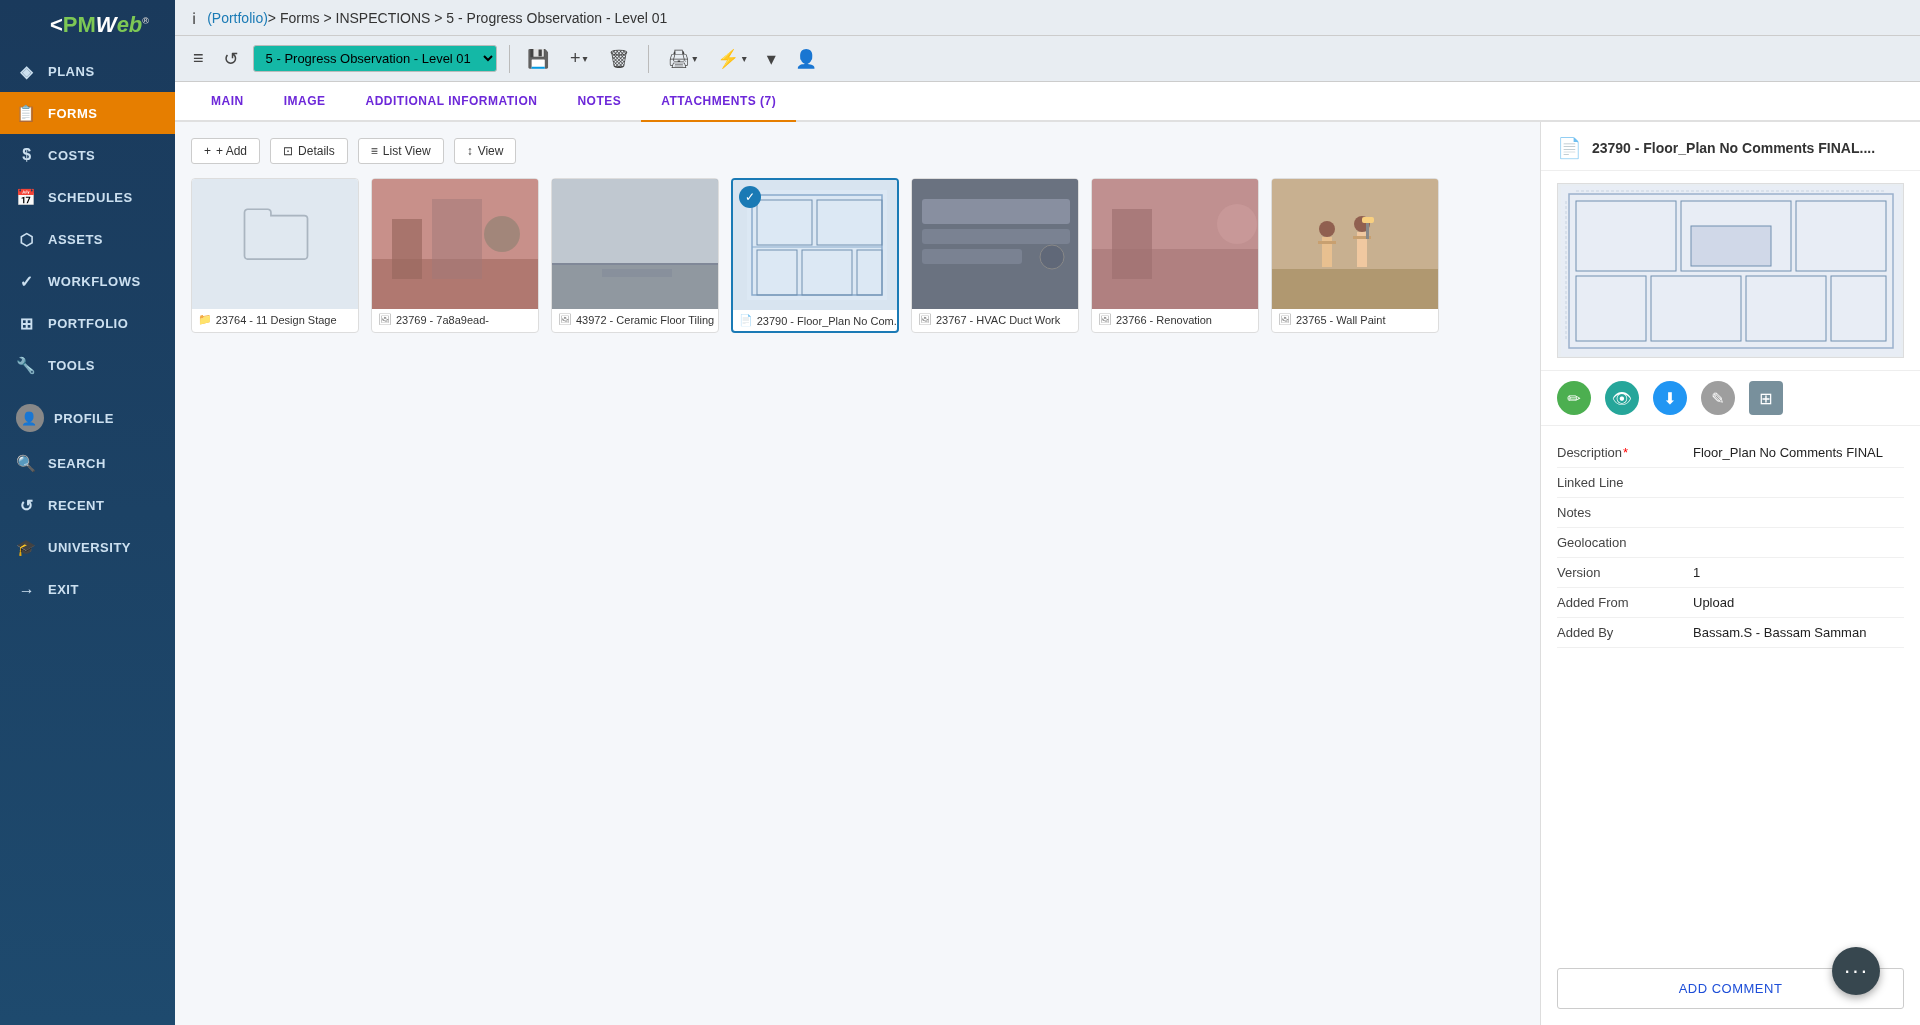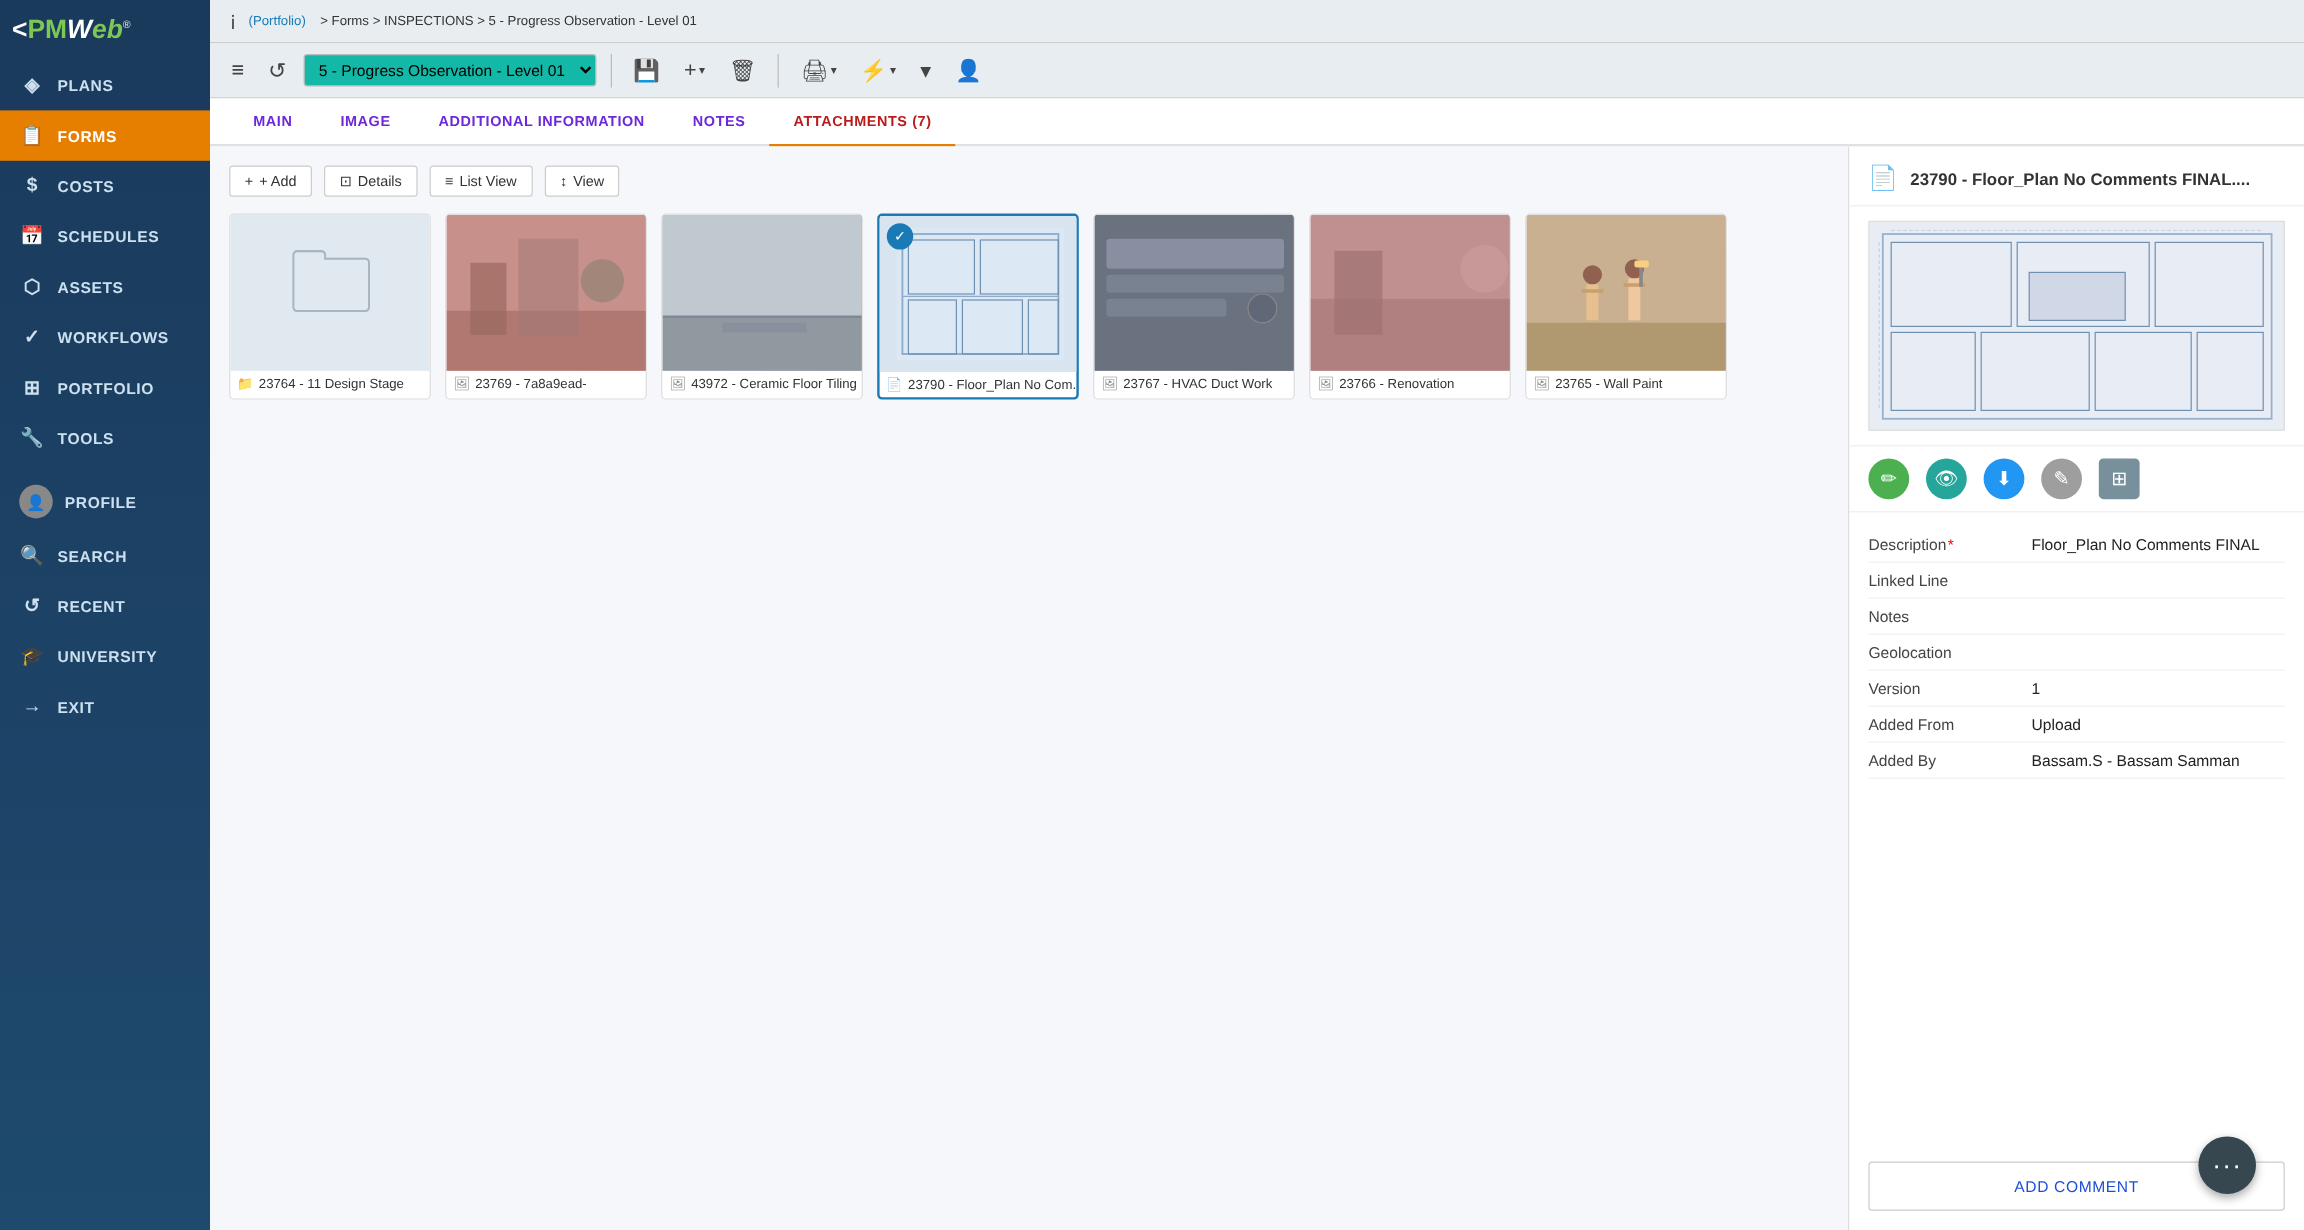--- a/index.html
+++ b/index.html
@@ -12,20 +12,21 @@
       background: linear-gradient(180deg, #1a3a5c 0%, #1e4a6e 100%);
       display: flex;
       flex-direction: column;
       color: #fff;
       height: 100%;
     }
     #logo-area {
       padding: 12px 10px;
       display: flex;
       align-items: center;
+      margin-left: 40px;
     }
     .logo-text {
       font-size: 22px;
       font-weight: bold;
       color: #fff;
     }
     .logo-text span { color: #7dc855; }
 
     .nav-item {
       display: flex;
@@ -65,25 +66,25 @@
       background: none;
       border: none;
       cursor: pointer;
       color: #444;
       font-size: 16px;
       padding: 2px 5px;
       display: flex;
       align-items: center;
     }
     .breadcrumb {
-      font-size: 11px;
+      font-size: 14px;
       color: #333;
       display: flex;
       align-items: center;
-      gap: 12px;
+      gap: 0;
     }
     .breadcrumb a { color: #1a7ab5; text-decoration: none; }
 
     
     #toolbar {
       background: #e8edf2;
       border-bottom: 1px solid #ccc;
       padding: 6px 12px;
       display: flex;
       align-items: center;
@@ -122,21 +123,21 @@
       padding: 12px 20px;
       cursor: pointer;
       font-size: 12px;
       font-weight: 600;
       letter-spacing: 0.5px;
       color: #6d28d9;
       border-bottom: 2px solid transparent;
       margin-bottom: -2px;
       text-transform: uppercase;
     }
-    .tab.active { color: #b91c1c; border-bottom: 2px solid #e67e00; }
+    .tab.active { color: #6d28d9; border-bottom: 2px solid #e67e00; }
 
     
     #content {
       display: flex;
       flex: 1;
       overflow: hidden;
       background: #f5f7fa;
     }
 
     

